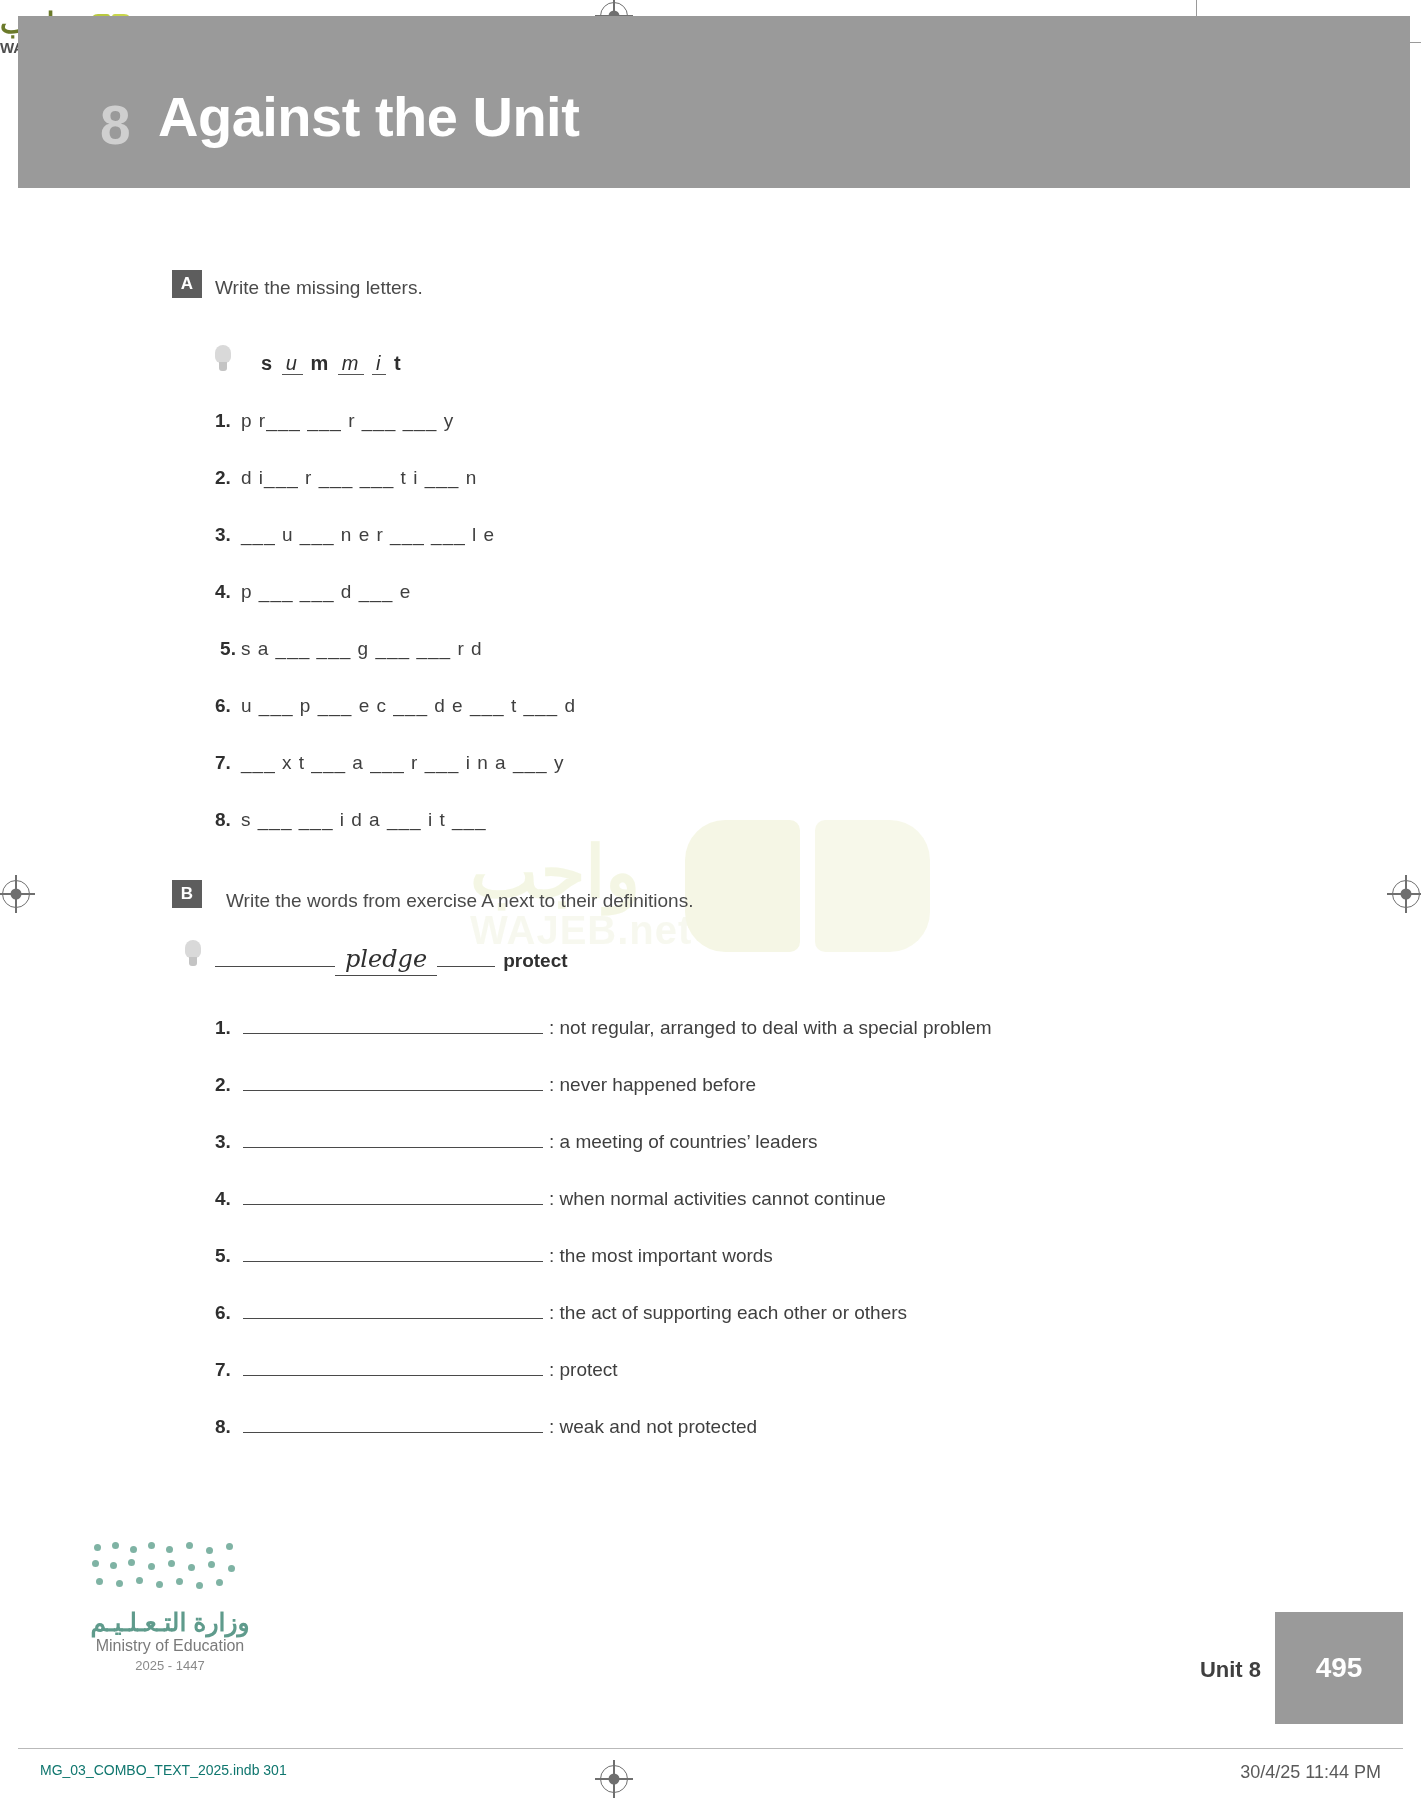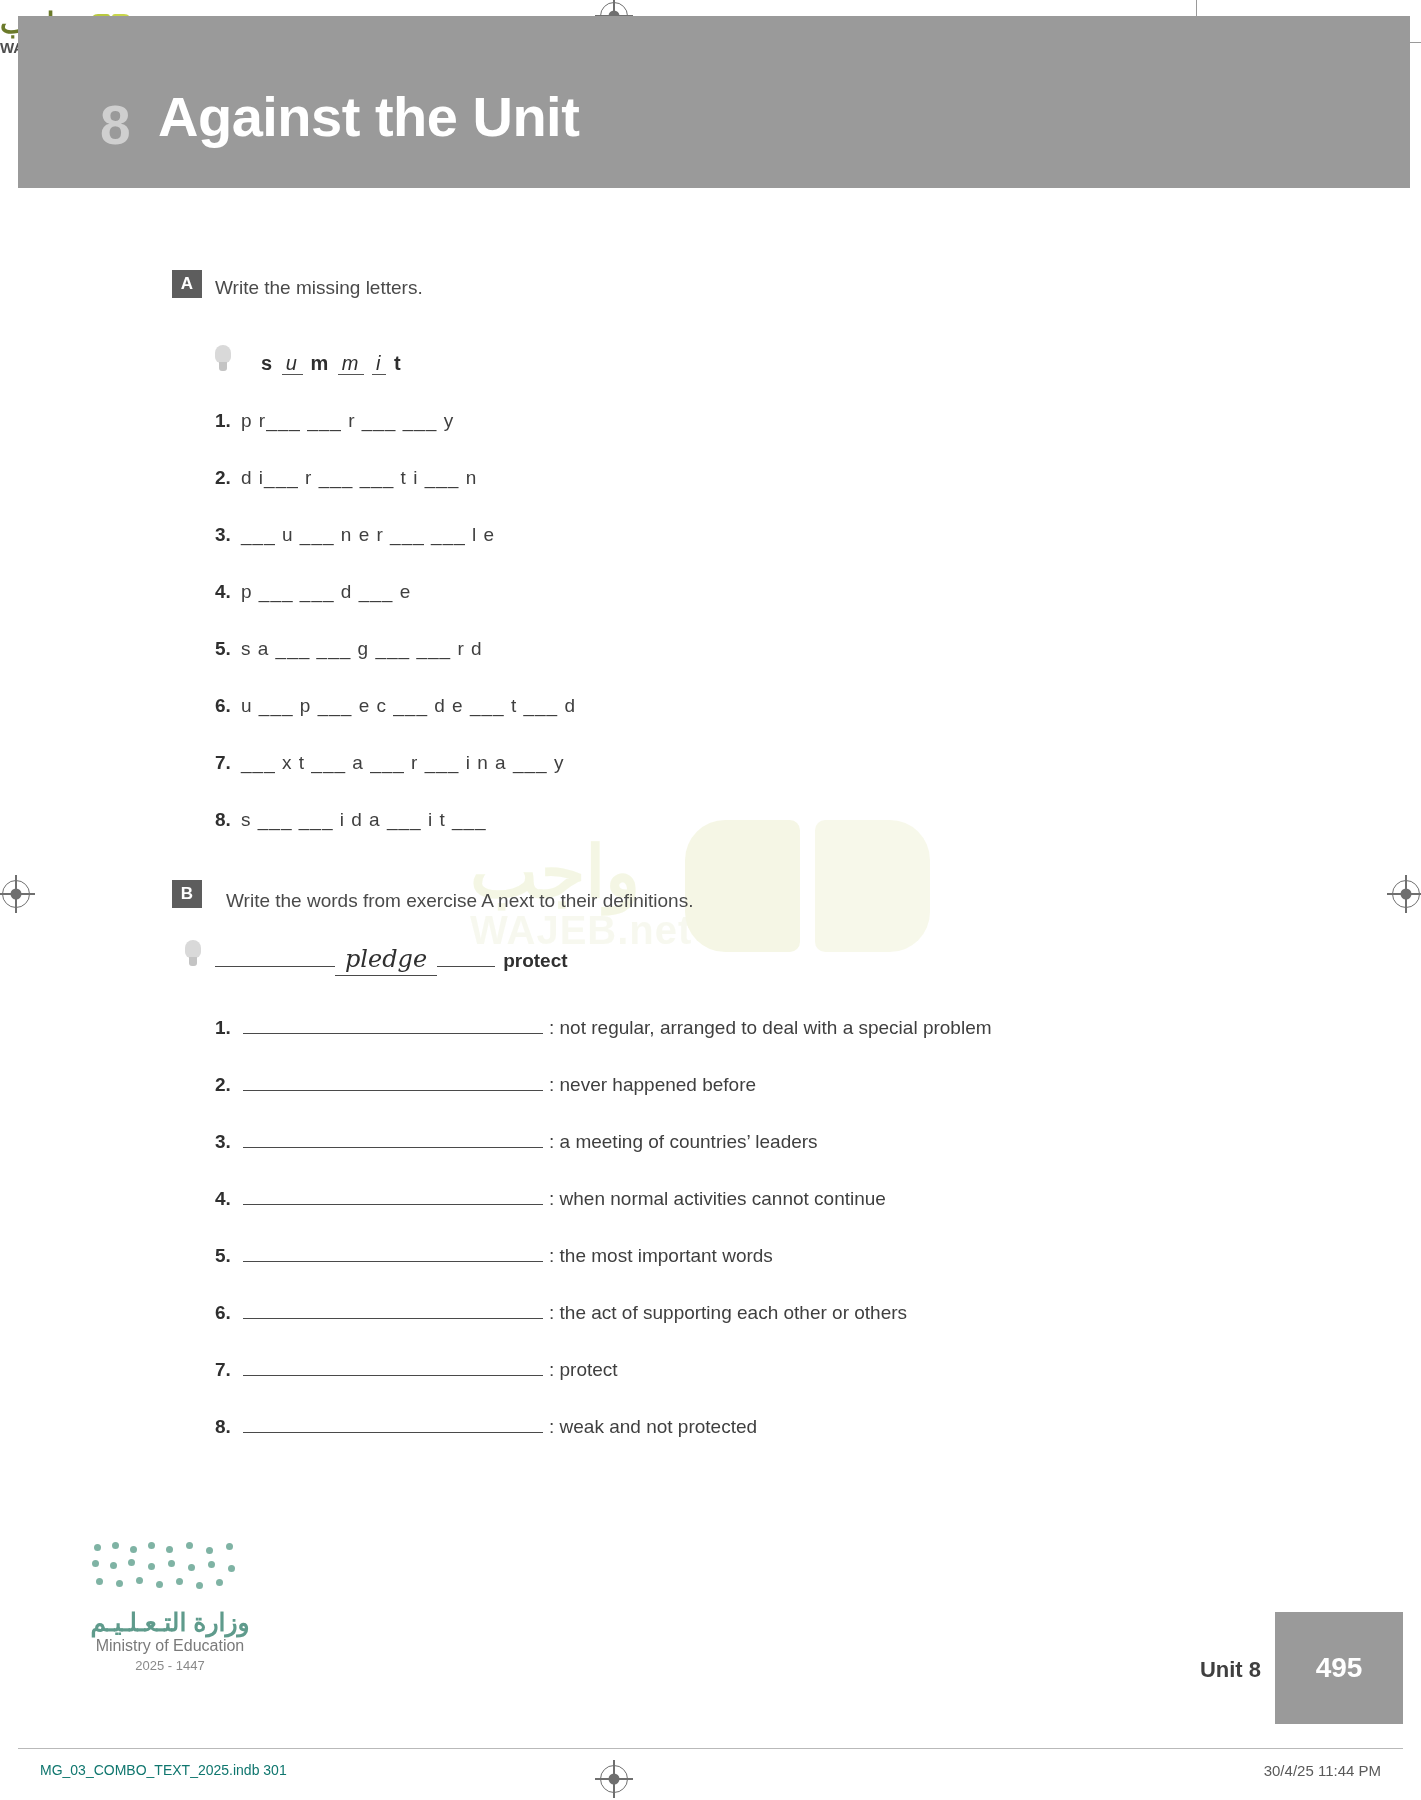--- a/index.html
+++ b/index.html
@@ -359,21 +359,21 @@
     position: absolute;
     left: 40px;
     top: 1762px;
     font-size: 14px;
     color: #0f766e;
   }
   .footer-right {
     position: absolute;
     right: 40px;
     top: 1762px;
-    font-size: 15px;
+    font-size: 18px;
     color: #5a5a5a;
   }
 </style>
 </head>
 <body>
 
 <div class="page">
 
   <div class="crop-mark" style="left:1196px; top:0; width:1px; height:30px;"></div>
   <div class="crop-mark" style="left:1196px; top:42px; width:225px; height:1px;"></div>
@@ -437,21 +437,21 @@
   </div>
   <div class="row" style="left:215px; top:467px;">
     <span class="num">2.</span><span class="blank-letters">d i___ r ___ ___ t i ___ n</span>
   </div>
   <div class="row" style="left:215px; top:524px;">
     <span class="num">3.</span><span class="blank-letters">___ u ___ n e r ___ ___ l e</span>
   </div>
   <div class="row" style="left:215px; top:581px;">
     <span class="num">4.</span><span class="blank-letters">p ___ ___ d ___ e</span>
   </div>
-  <div class="row" style="left:215px; top:638px;">
+  <div class="row" style="left:215px; top:638px;text-align:center;">
     <span class="num">5.</span><span class="blank-letters">s a ___ ___ g ___ ___ r d</span>
   </div>
   <div class="row" style="left:215px; top:695px;">
     <span class="num">6.</span><span class="blank-letters">u ___ p ___ e c ___ d e ___ t ___ d</span>
   </div>
   <div class="row" style="left:215px; top:752px;">
     <span class="num">7.</span><span class="blank-letters">___ x t ___ a ___ r ___ i n a ___ y</span>
   </div>
   <div class="row" style="left:215px; top:809px;">
     <span class="num">8.</span><span class="blank-letters">s ___ ___ i d a ___ i t ___</span>

